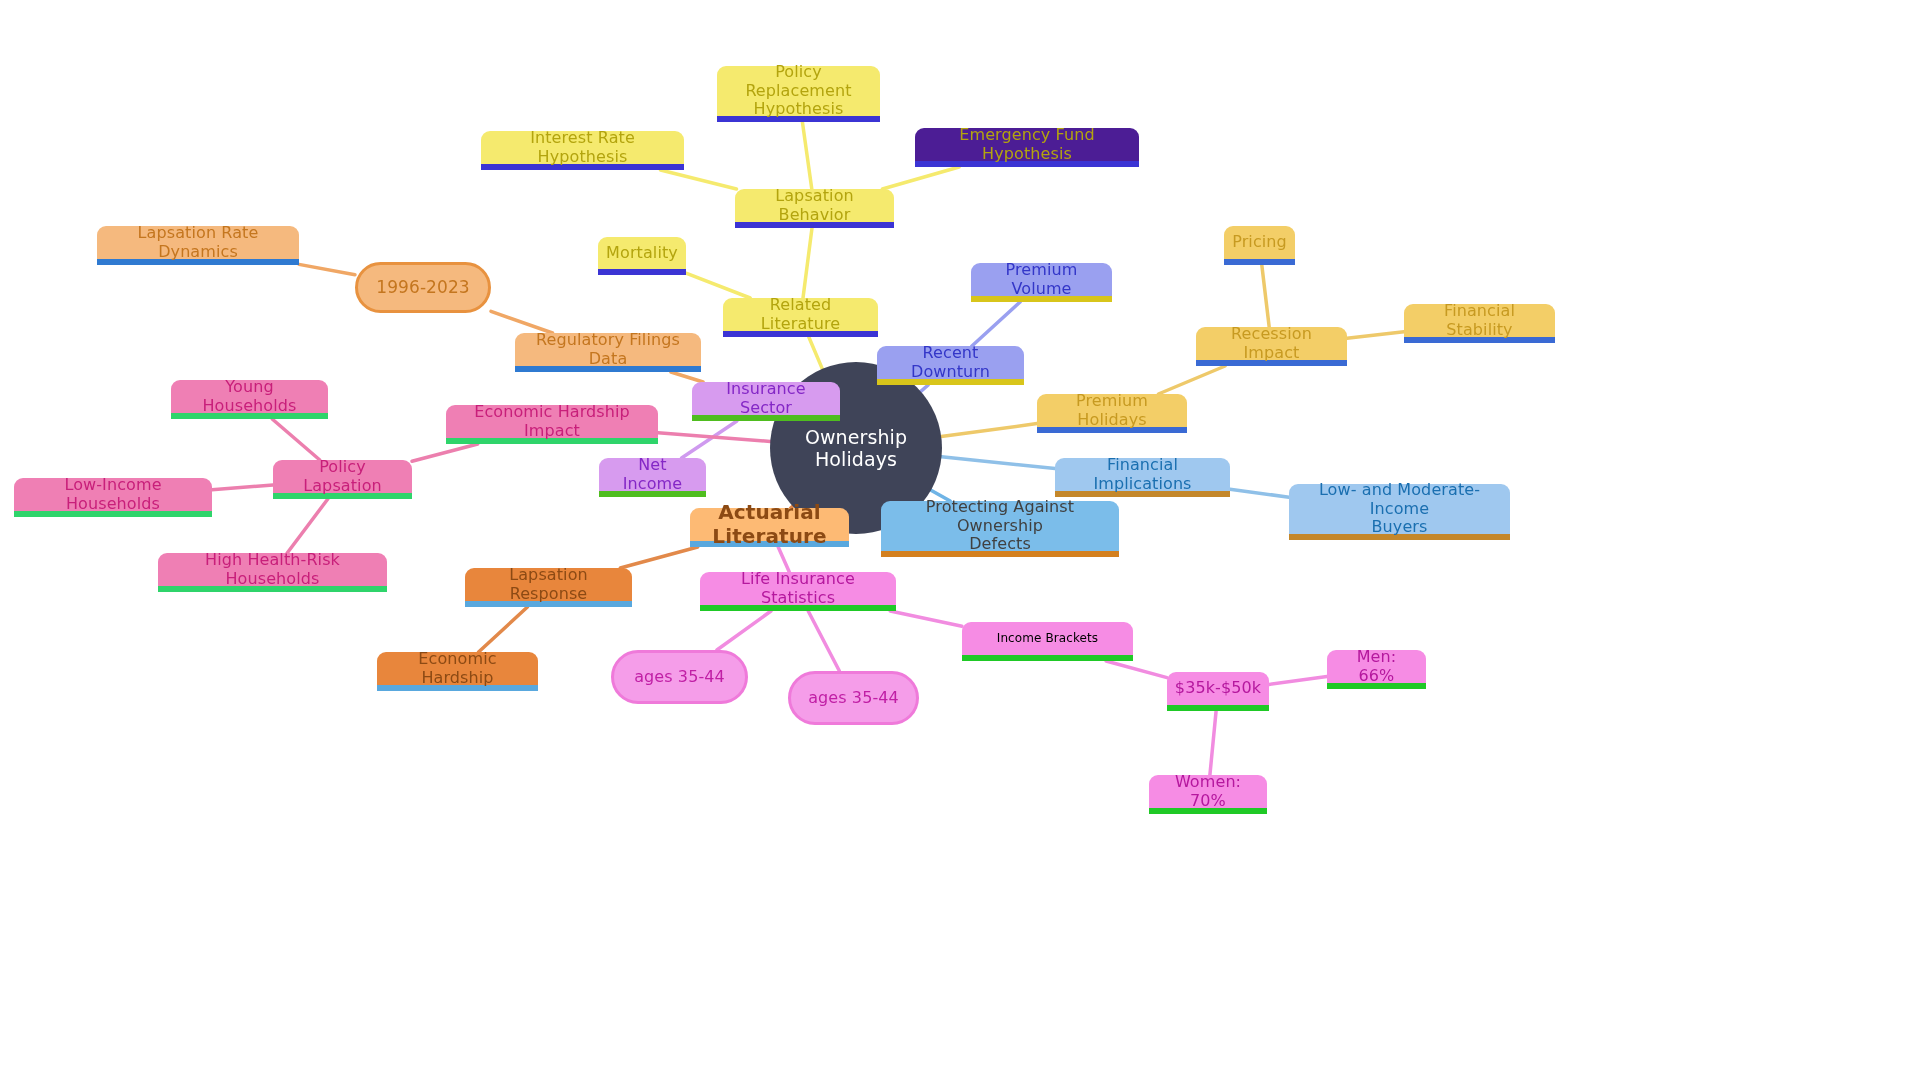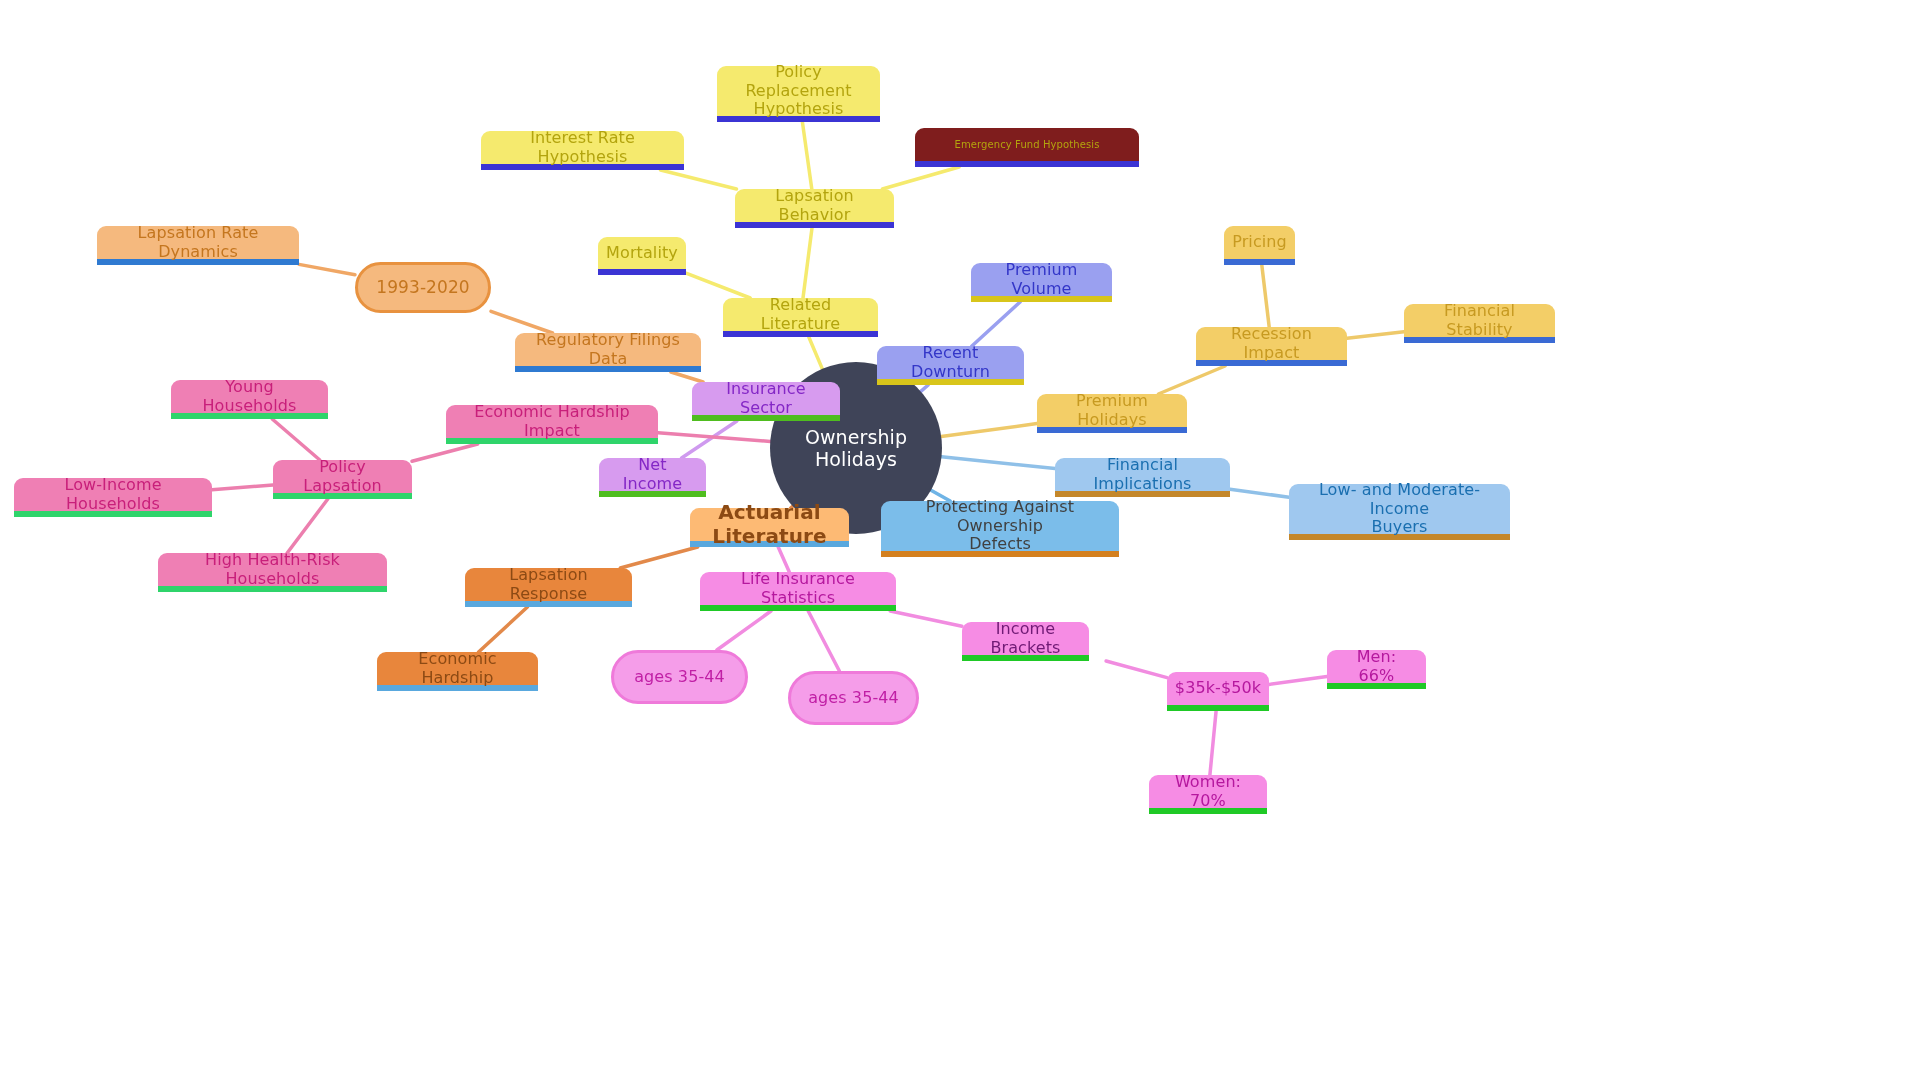--- a/index.html
+++ b/index.html
@@ -104,26 +104,26 @@
       <line x1="890.2" y1="611.0" x2="962.0" y2="626.2" stroke="#f18ce0" stroke-width="3.5" stroke-linecap="round"></line>
       <line x1="1106.1" y1="661.0" x2="1167.0" y2="677.6" stroke="#f18ce0" stroke-width="3.5" stroke-linecap="round"></line>
       <line x1="1269.0" y1="684.4" x2="1327.0" y2="676.4" stroke="#f18ce0" stroke-width="3.5" stroke-linecap="round"></line>
       <line x1="1216.1" y1="711.0" x2="1209.9" y2="775.0" stroke="#f18ce0" stroke-width="3.5" stroke-linecap="round"></line>
     </svg>
   <div id="nodes">
       <div class="node circle" style="left: 770px; top: 362px; width: 172px; height: 172px; font-size: 19px; background: rgb(63, 68, 88); color: rgb(255, 255, 255);">Ownership Holidays</div>
       <div class="node rect" style="left: 717px; top: 66px; width: 163px; height: 56px; font-size: 16px; background: rgb(245, 234, 110); color: rgb(179, 164, 14); border-bottom-color: rgb(59, 52, 212);">Policy Replacement
 Hypothesis</div>
       <div class="node rect" style="left: 481px; top: 131px; width: 203px; height: 39px; font-size: 16px; background: rgb(245, 234, 110); color: rgb(179, 164, 14); border-bottom-color: rgb(59, 52, 212);">Interest Rate Hypothesis</div>
-      <div class="node rect" style="left: 915px; top: 128px; width: 224px; height: 39px; font-size: 10px; background: #7f1d1d; color: rgb(179, 164, 14); border-bottom-color: rgb(59, 52, 212);">Emergency Fund Hypothesis</div>
+      <div class="node rect" style="left: 915px; top: 128px; width: 224px; height: 39px; font-size: 16px; background: #4c1d95; color: rgb(179, 164, 14); border-bottom-color: rgb(59, 52, 212);">Emergency Fund Hypothesis</div>
       <div class="node rect" style="left: 735px; top: 189px; width: 159px; height: 39px; font-size: 16px; background: rgb(245, 234, 110); color: rgb(179, 164, 14); border-bottom-color: rgb(59, 52, 212);">Lapsation Behavior</div>
       <div class="node rect" style="left: 598px; top: 237px; width: 88px; height: 38px; font-size: 16px; background: rgb(245, 234, 110); color: rgb(179, 164, 14); border-bottom-color: rgb(59, 52, 212);">Mortality</div>
       <div class="node rect" style="left: 723px; top: 298px; width: 155px; height: 39px; font-size: 16px; background: rgb(245, 234, 110); color: rgb(179, 164, 14); border-bottom-color: rgb(59, 52, 212);">Related Literature</div>
       <div class="node rect" style="left: 97px; top: 226px; width: 202px; height: 39px; font-size: 16px; background: rgb(245, 185, 126); color: rgb(196, 118, 31); border-bottom-color: rgb(47, 122, 209);">Lapsation Rate Dynamics</div>
-      <div class="node round" style="left: 355px; top: 262px; width: 136px; height: 51px; font-size: 17px; background: rgb(245, 185, 126); color: rgb(196, 118, 31); border-color: rgb(232, 146, 63);">1993-2020</div>
+      <div class="node round" style="left: 355px; top: 262px; width: 136px; height: 51px; font-size: 17px; background: rgb(245, 185, 126); color: rgb(196, 118, 31); border-color: rgb(232, 146, 63);">1996-2023</div>
       <div class="node rect" style="left: 515px; top: 333px; width: 186px; height: 39px; font-size: 16px; background: rgb(245, 185, 126); color: rgb(196, 118, 31); border-bottom-color: rgb(47, 122, 209);">Regulatory Filings Data</div>
       <div class="node rect" style="left: 971px; top: 263px; width: 141px; height: 39px; font-size: 16px; background: rgb(154, 160, 240); color: rgb(51, 54, 200); border-bottom-color: rgb(216, 197, 27);">Premium Volume</div>
       <div class="node rect" style="left: 877px; top: 346px; width: 147px; height: 39px; font-size: 16px; background: rgb(154, 160, 240); color: rgb(51, 54, 200); border-bottom-color: rgb(216, 197, 27);">Recent Downturn</div>
       <div class="node rect" style="left: 1224px; top: 226px; width: 71px; height: 39px; font-size: 16px; background: rgb(243, 206, 103); color: rgb(199, 154, 33); border-bottom-color: rgb(58, 106, 212);">Pricing</div>
       <div class="node rect" style="left: 1196px; top: 327px; width: 151px; height: 39px; font-size: 16px; background: rgb(243, 206, 103); color: rgb(199, 154, 33); border-bottom-color: rgb(58, 106, 212);">Recession Impact</div>
       <div class="node rect" style="left: 1404px; top: 304px; width: 151px; height: 39px; font-size: 16px; background: rgb(243, 206, 103); color: rgb(199, 154, 33); border-bottom-color: rgb(58, 106, 212);">Financial Stability</div>
       <div class="node rect" style="left: 1037px; top: 394px; width: 150px; height: 39px; font-size: 16px; background: rgb(243, 206, 103); color: rgb(199, 154, 33); border-bottom-color: rgb(58, 106, 212);">Premium Holidays</div>
       <div class="node rect" style="left: 692px; top: 382px; width: 148px; height: 39px; font-size: 16px; background: rgb(215, 155, 239); color: rgb(132, 39, 198); border-bottom-color: rgb(79, 189, 31);">Insurance Sector</div>
       <div class="node rect" style="left: 599px; top: 458px; width: 107px; height: 39px; font-size: 16px; background: rgb(215, 155, 239); color: rgb(132, 39, 198); border-bottom-color: rgb(79, 189, 31);">Net Income</div>
       <div class="node rect" style="left: 446px; top: 405px; width: 212px; height: 39px; font-size: 16px; background: rgb(239, 127, 180); color: rgb(200, 31, 122); border-bottom-color: rgb(47, 212, 107);">Economic Hardship Impact</div>
@@ -135,18 +135,18 @@
       <div class="node rect" style="left: 1289px; top: 484px; width: 221px; height: 56px; font-size: 16px; background: rgb(159, 200, 239); color: rgb(26, 111, 176); border-bottom-color: rgb(196, 135, 42);">Low- and Moderate-Income
 Buyers</div>
       <div class="node rect" style="left: 881px; top: 501px; width: 238px; height: 56px; font-size: 16px; background: rgb(123, 189, 234); color: #404040; border-bottom-color: rgb(212, 128, 30);">Protecting Against Ownership
 Defects</div>
       <div class="node rect" style="left: 690px; top: 508px; width: 159px; height: 39px; font-size: 20px; background: #fdba74; color: rgb(140, 74, 20); border-bottom-color: rgb(89, 168, 222); font-weight: bold;">Actuarial Literature</div>
       <div class="node rect" style="left: 465px; top: 568px; width: 167px; height: 39px; font-size: 16px; background: rgb(232, 134, 60); color: rgb(140, 74, 20); border-bottom-color: rgb(89, 168, 222);">Lapsation Response</div>
       <div class="node rect" style="left: 377px; top: 652px; width: 161px; height: 39px; font-size: 16px; background: rgb(232, 134, 60); color: rgb(140, 74, 20); border-bottom-color: rgb(89, 168, 222);">Economic Hardship</div>
       <div class="node rect" style="left: 700px; top: 572px; width: 196px; height: 39px; font-size: 16px; background: rgb(246, 140, 228); color: rgb(181, 24, 158); border-bottom-color: rgb(31, 201, 38);">Life Insurance Statistics</div>
       <div class="node pill" style="left: 611px; top: 650px; width: 137px; height: 54px; font-size: 16px; background: rgb(245, 157, 233); color: rgb(192, 31, 165); border-color: rgb(239, 122, 218);">ages 35-44</div>
       <div class="node pill" style="left: 788px; top: 671px; width: 131px; height: 54px; font-size: 16px; background: rgb(245, 157, 233); color: rgb(192, 31, 165); border-color: rgb(239, 122, 218);">ages 35-44</div>
-      <div class="node rect" style="left: 962px; top: 622px; width: 127px; height: 39px; font-size: 16px; background: rgb(246, 140, 228); color: #701a75; border-bottom-color: rgb(31, 201, 38);">Income Brackets</div>
+      <div class="node rect" style="left: 962px; top: 622px; width: 171px; height: 39px; font-size: 12px; background: rgb(246, 140, 228); color: #000000; border-bottom-color: rgb(31, 201, 38);">Income Brackets</div>
       <div class="node rect" style="left: 1167px; top: 672px; width: 102px; height: 39px; font-size: 16px; background: rgb(246, 140, 228); color: rgb(181, 24, 158); border-bottom-color: rgb(31, 201, 38);">$35k-$50k</div>
       <div class="node rect" style="left: 1327px; top: 650px; width: 99px; height: 39px; font-size: 16px; background: rgb(246, 140, 228); color: rgb(181, 24, 158); border-bottom-color: rgb(31, 201, 38);">Men: 66%</div>
       <div class="node rect" style="left: 1149px; top: 775px; width: 118px; height: 39px; font-size: 16px; background: rgb(246, 140, 228); color: rgb(181, 24, 158); border-bottom-color: rgb(31, 201, 38);">Women: 70%</div>
     </div>
 </div>
 
 </body></html>

